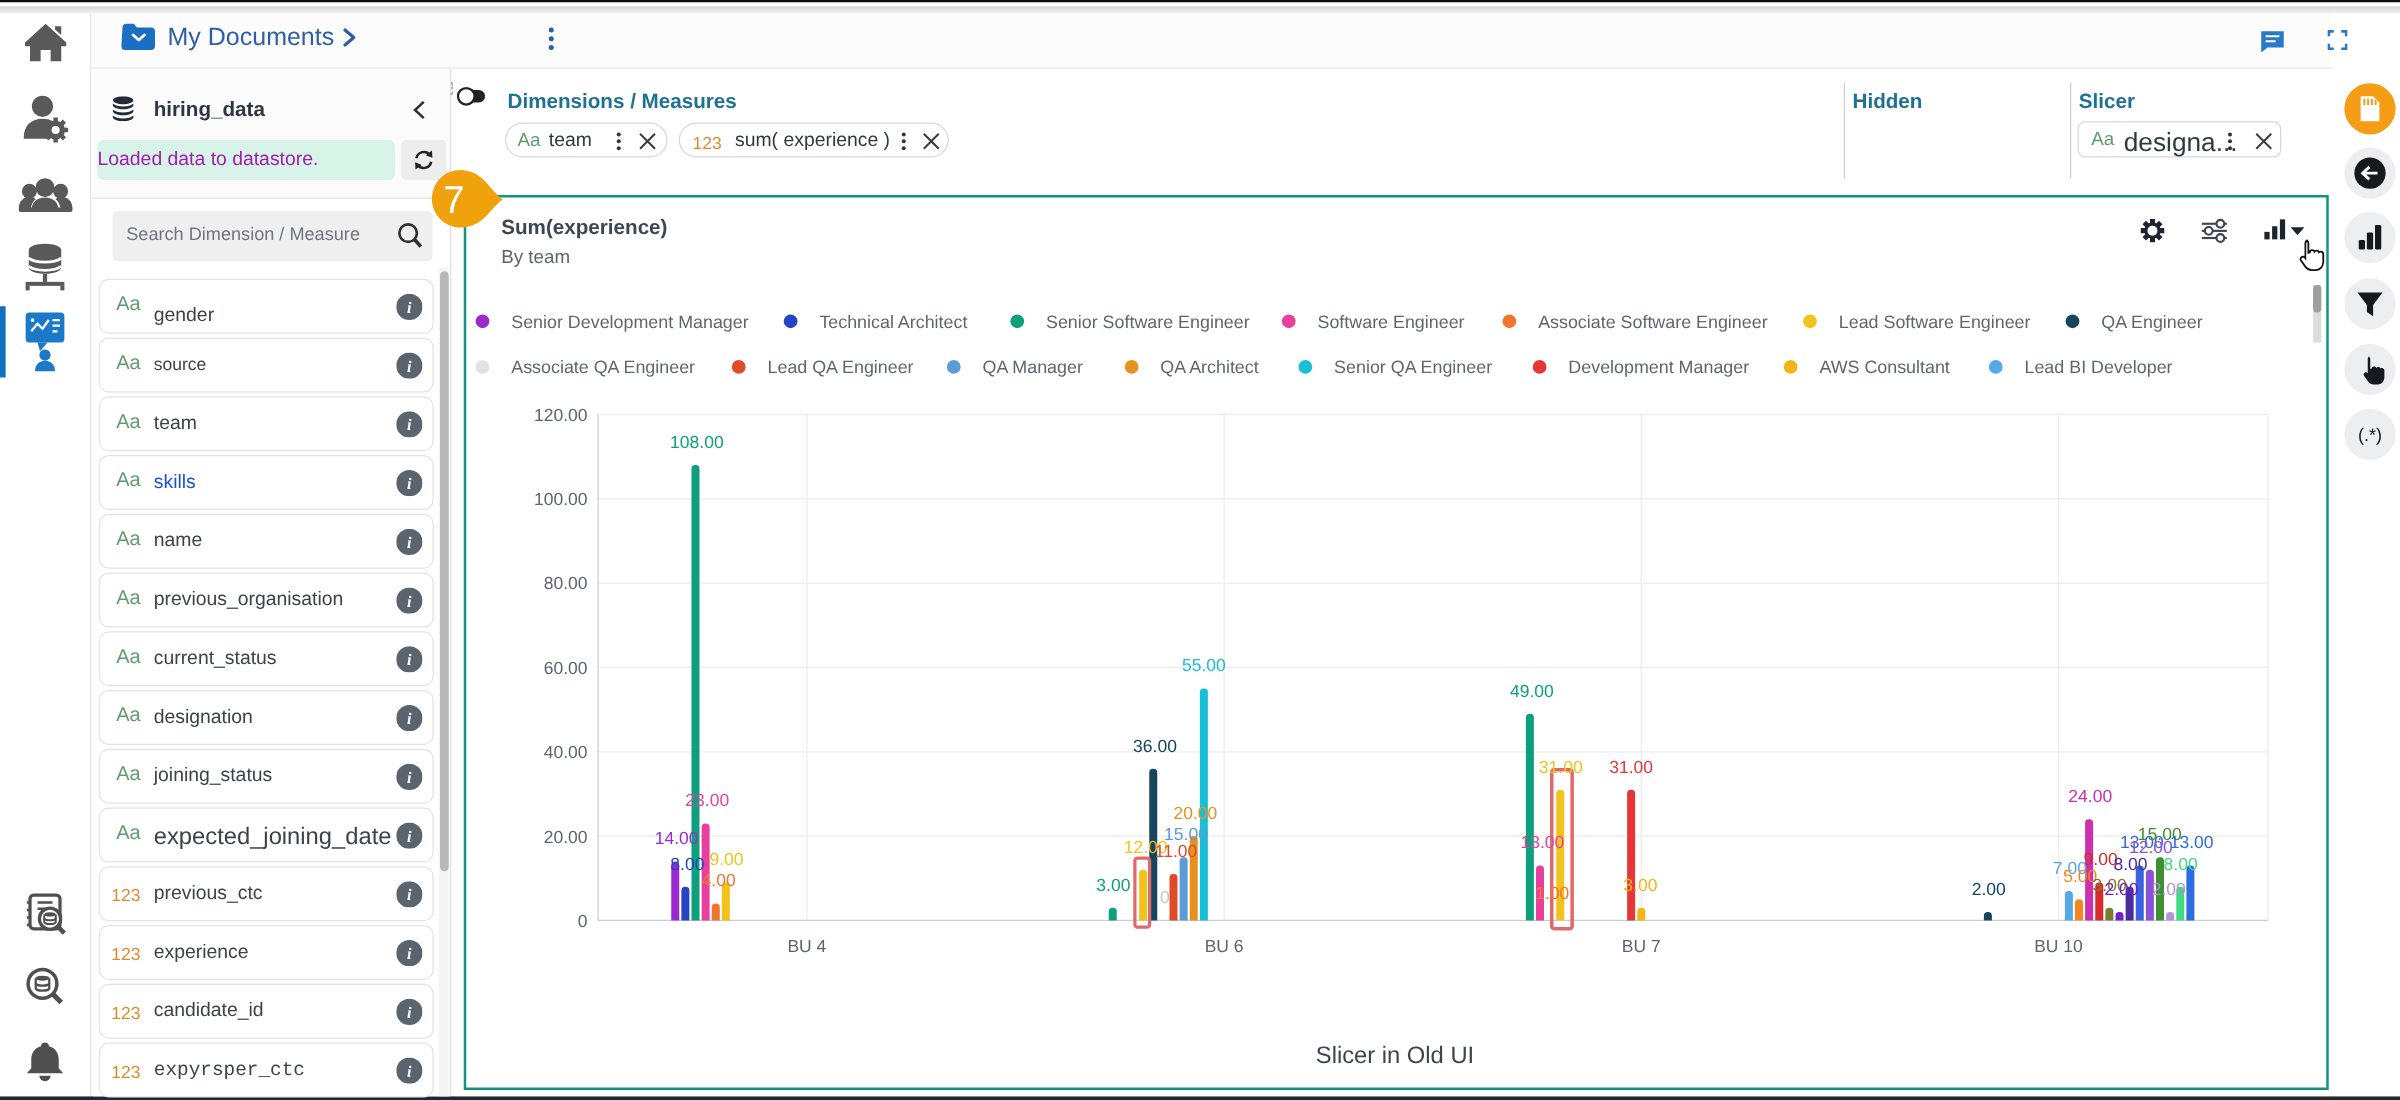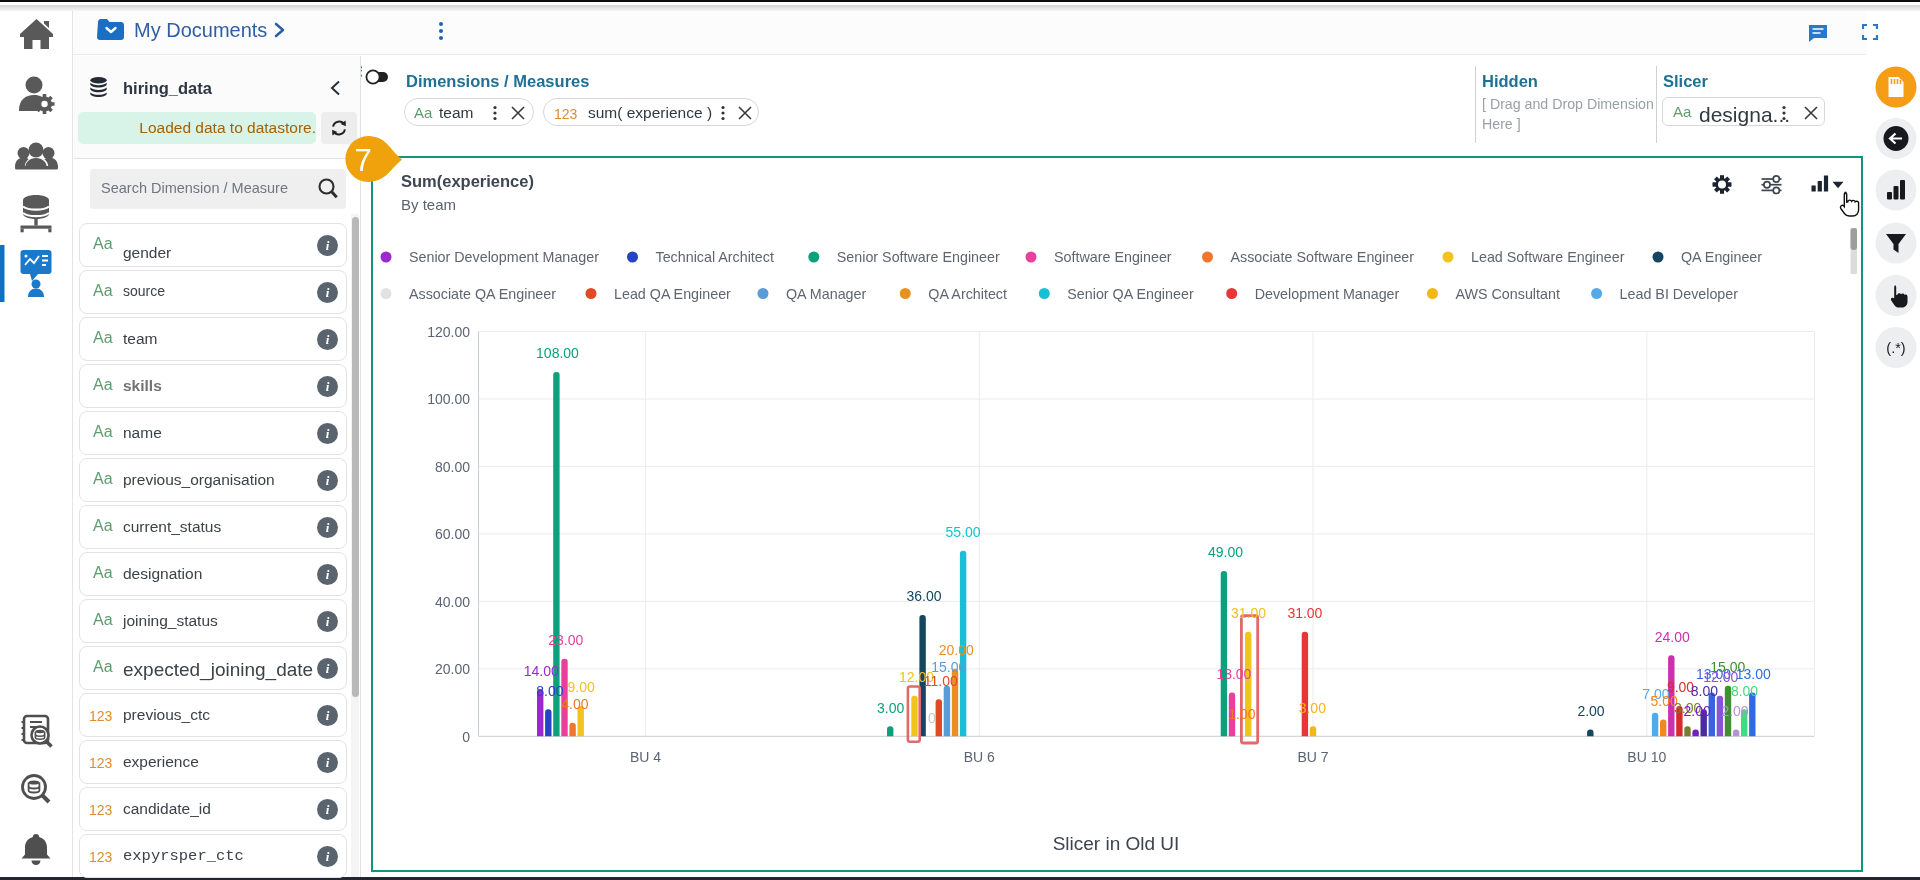--- a/index.html
+++ b/index.html
@@ -136,21 +136,21 @@
       <path d="M1.3 7.2 c0 1.8 3.7 3.2 8.2 3.2 s8.2 -1.4 8.2 -3.2 v-1.4 c-1.6 1.5 -4.6 2.4 -8.2 2.4 s-6.6 -.9 -8.2 -2.4 Z"></path>
       <path d="M1.3 12 c0 1.8 3.7 3.2 8.2 3.2 s8.2 -1.4 8.2 -3.2 v-1.4 c-1.6 1.5 -4.6 2.4 -8.2 2.4 s-6.6 -.9 -8.2 -2.4 Z"></path>
       <path d="M1.3 16.8 c0 1.8 3.7 3.2 8.2 3.2 s8.2 -1.4 8.2 -3.2 v-1.4 c-1.6 1.5 -4.6 2.4 -8.2 2.4 s-6.6 -.9 -8.2 -2.4 Z"></path>
     </g>
   </svg>
   <div class="abs" style="left:123px;top:79px;font-size:16.5px;font-weight:bold;color:#2d3642;">hiring_data</div>
   <svg class="abs" style="left:329px;top:80px;" width="12" height="16" viewBox="0 0 12 16">
       <path d="M10 1.5 L3 8 L10 14.5" stroke="#273039" stroke-width="2" fill="none"></path>
     </svg>
 
-  <div class="abs" style="left:78px;top:112px;width:238px;height:32px;background:#d8f3e7;border-radius:5px;font-size:15.5px;color:#a16207;text-align:right;line-height:32px;">Loaded data to datastore.</div>
+  <div class="abs" style="left:78px;top:112px;width:238px;height:32px;background:#d8f3e7;border-radius:5px;font-size:15.5px;color:#a21caf;text-align:left;line-height:32px;">Loaded data to datastore.</div>
   <div class="abs" style="left:321px;top:112px;width:36px;height:32px;background:#ededed;border-radius:4px;"></div>
   <svg class="abs" style="left:330px;top:119px;" width="18" height="18" viewBox="0 0 18 18">
     <g stroke="#222" stroke-width="2" fill="none">
       <path d="M3.1 7.6 A6.1 6.1 0 0 1 14.2 5.3"></path>
       <path d="M14.9 10.4 A6.1 6.1 0 0 1 3.8 12.7"></path>
     </g>
     <path d="M15.6 1.4 l0.3 5.8 -5.3 -2.1 Z" fill="#222"></path>
     <path d="M2.4 16.6 l-0.3 -5.8 5.3 2.1 Z" fill="#222"></path>
   </svg>
 
@@ -182,21 +182,21 @@
   <div class="abs" style="left:79px;top:317px;width:268px;height:44px;background:#fff;border:1px solid #e3e3e7;border-radius:8px;">
     <span style="position:absolute;left:13px;top:11px;font-size:16px;color:#5e9c6e;">Aa</span>
     <span style="position:absolute;left:43px;top:12px;font-size:15.5px;color:#3b4248;">team</span>
     <svg style="position:absolute;left:237px;top:11px;" width="21" height="21" viewBox="0 0 21 21">
         <circle cx="10.5" cy="10.5" r="10.5" fill="#5a646e"></circle>
         <text x="10.5" y="15.3" font-size="13" font-style="italic" font-weight="bold" font-family="Liberation Serif, serif" fill="#fff" text-anchor="middle">i</text>
       </svg>
   </div>
   <div class="abs" style="left:79px;top:364px;width:268px;height:44px;background:#fff;border:1px solid #e3e3e7;border-radius:8px;">
     <span style="position:absolute;left:13px;top:11px;font-size:16px;color:#5e9c6e;">Aa</span>
-    <span style="position:absolute;left:43px;top:12px;font-size:15.5px;color:#737373;font-weight:bold;">skills</span>
+    <span style="position:absolute;left:43px;top:12px;font-size:15.5px;color:#1d4ed8;">skills</span>
     <svg style="position:absolute;left:237px;top:11px;" width="21" height="21" viewBox="0 0 21 21">
         <circle cx="10.5" cy="10.5" r="10.5" fill="#5a646e"></circle>
         <text x="10.5" y="15.3" font-size="13" font-style="italic" font-weight="bold" font-family="Liberation Serif, serif" fill="#fff" text-anchor="middle">i</text>
       </svg>
   </div>
   <div class="abs" style="left:79px;top:411px;width:268px;height:44px;background:#fff;border:1px solid #e3e3e7;border-radius:8px;">
     <span style="position:absolute;left:13px;top:11px;font-size:16px;color:#5e9c6e;">Aa</span>
     <span style="position:absolute;left:43px;top:12px;font-size:15.5px;color:#3b4248;">name</span>
     <svg style="position:absolute;left:237px;top:11px;" width="21" height="21" viewBox="0 0 21 21">
         <circle cx="10.5" cy="10.5" r="10.5" fill="#5a646e"></circle>
@@ -308,21 +308,20 @@
         <circle cx="3" cy="8" r="1.6" fill="#333"></circle>
         <circle cx="3" cy="13.5" r="1.6" fill="#333"></circle>
       </svg>
     <svg style="position:absolute;left:193px;top:6px;" width="16" height="16" viewBox="0 0 16 16">
         <path d="M2 2 L14 14 M14 2 L2 14" stroke="#3a3a3a" stroke-width="1.6"></path>
       </svg>
   </div>
 
   <div class="abs" style="left:1475px;top:66px;width:1px;height:77px;background:#d0d0d0;"></div>
   <div class="abs" style="left:1482px;top:72px;font-size:16.5px;font-weight:bold;color:#1e7195;">Hidden</div>
-  <div class="abs" style="left:1482px;top:94px;width:200px;font-size:14.2px;line-height:20px;color:#9aa0a8;">[ Drag and Drop Dimension Here ]</div>
   <div class="abs" style="left:1656px;top:66px;width:1px;height:77px;background:#d0d0d0;"></div>
   <div class="abs" style="left:1663px;top:72px;font-size:16.5px;font-weight:bold;color:#1e7195;">Slicer</div>
 
   <div class="abs" style="left:1662px;top:97px;width:163px;height:29px;border:1px solid #d8d8d8;border-radius:6px;background:#fff;">
     <span style="position:absolute;left:10px;top:5px;font-size:15px;color:#5e9c6e;">Aa</span>
     <span style="position:absolute;left:36px;top:5px;font-size:21px;color:#2f3a40;">designa...</span>
     <svg style="position:absolute;left:118px;top:7px;" width="6" height="16" viewBox="0 0 6 16">
         <circle cx="3" cy="2.5" r="1.6" fill="#333"></circle>
         <circle cx="3" cy="8" r="1.6" fill="#333"></circle>
         <circle cx="3" cy="13.5" r="1.6" fill="#333"></circle>

